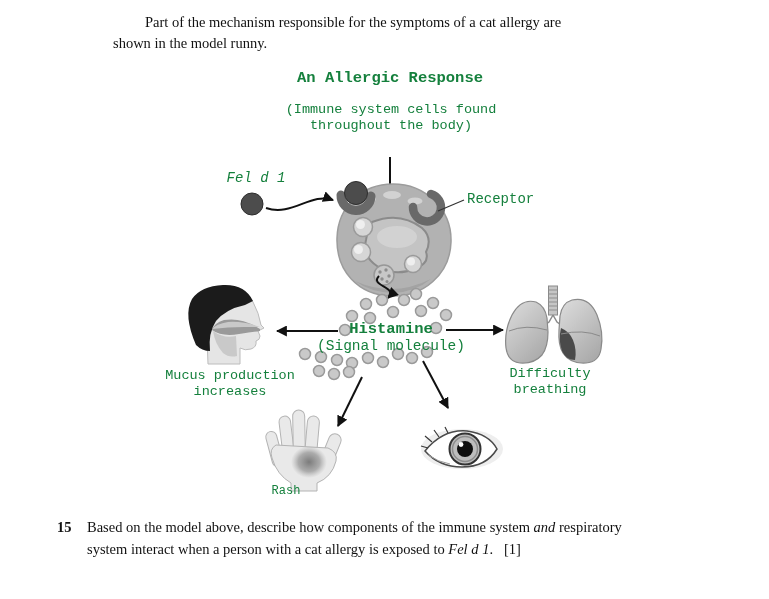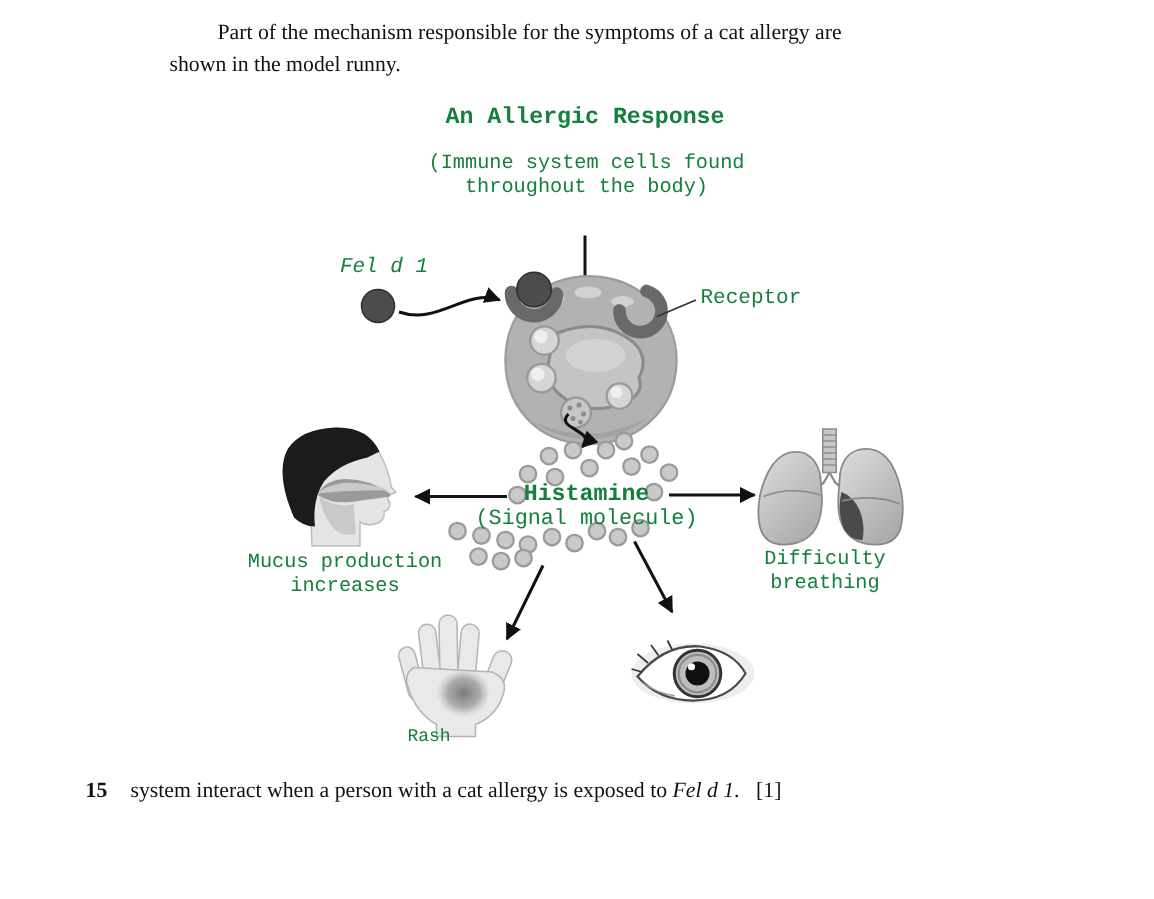--- a/index.html
+++ b/index.html
@@ -217,17 +217,18 @@
     <div>Difficulty</div>
     <div>breathing</div>
   </div>
 
   <div class="lbl center rash">Rash</div>
 
 
   <div class="question serif">
     <div class="qnum">15</div>
     <div>
+      <div class="qline"><span>Based on the model above, describe how components of the immune system </span><span class="ital">and</span><span> respiratory</span></div>
       <div class="qline"><span>system interact when a person with a cat allergy is exposed to </span><span class="ital">Fel d 1</span><span>.</span><span class="marks">[1]</span></div>
     </div>
   </div>
 
 </div>
 
 </body></html>

